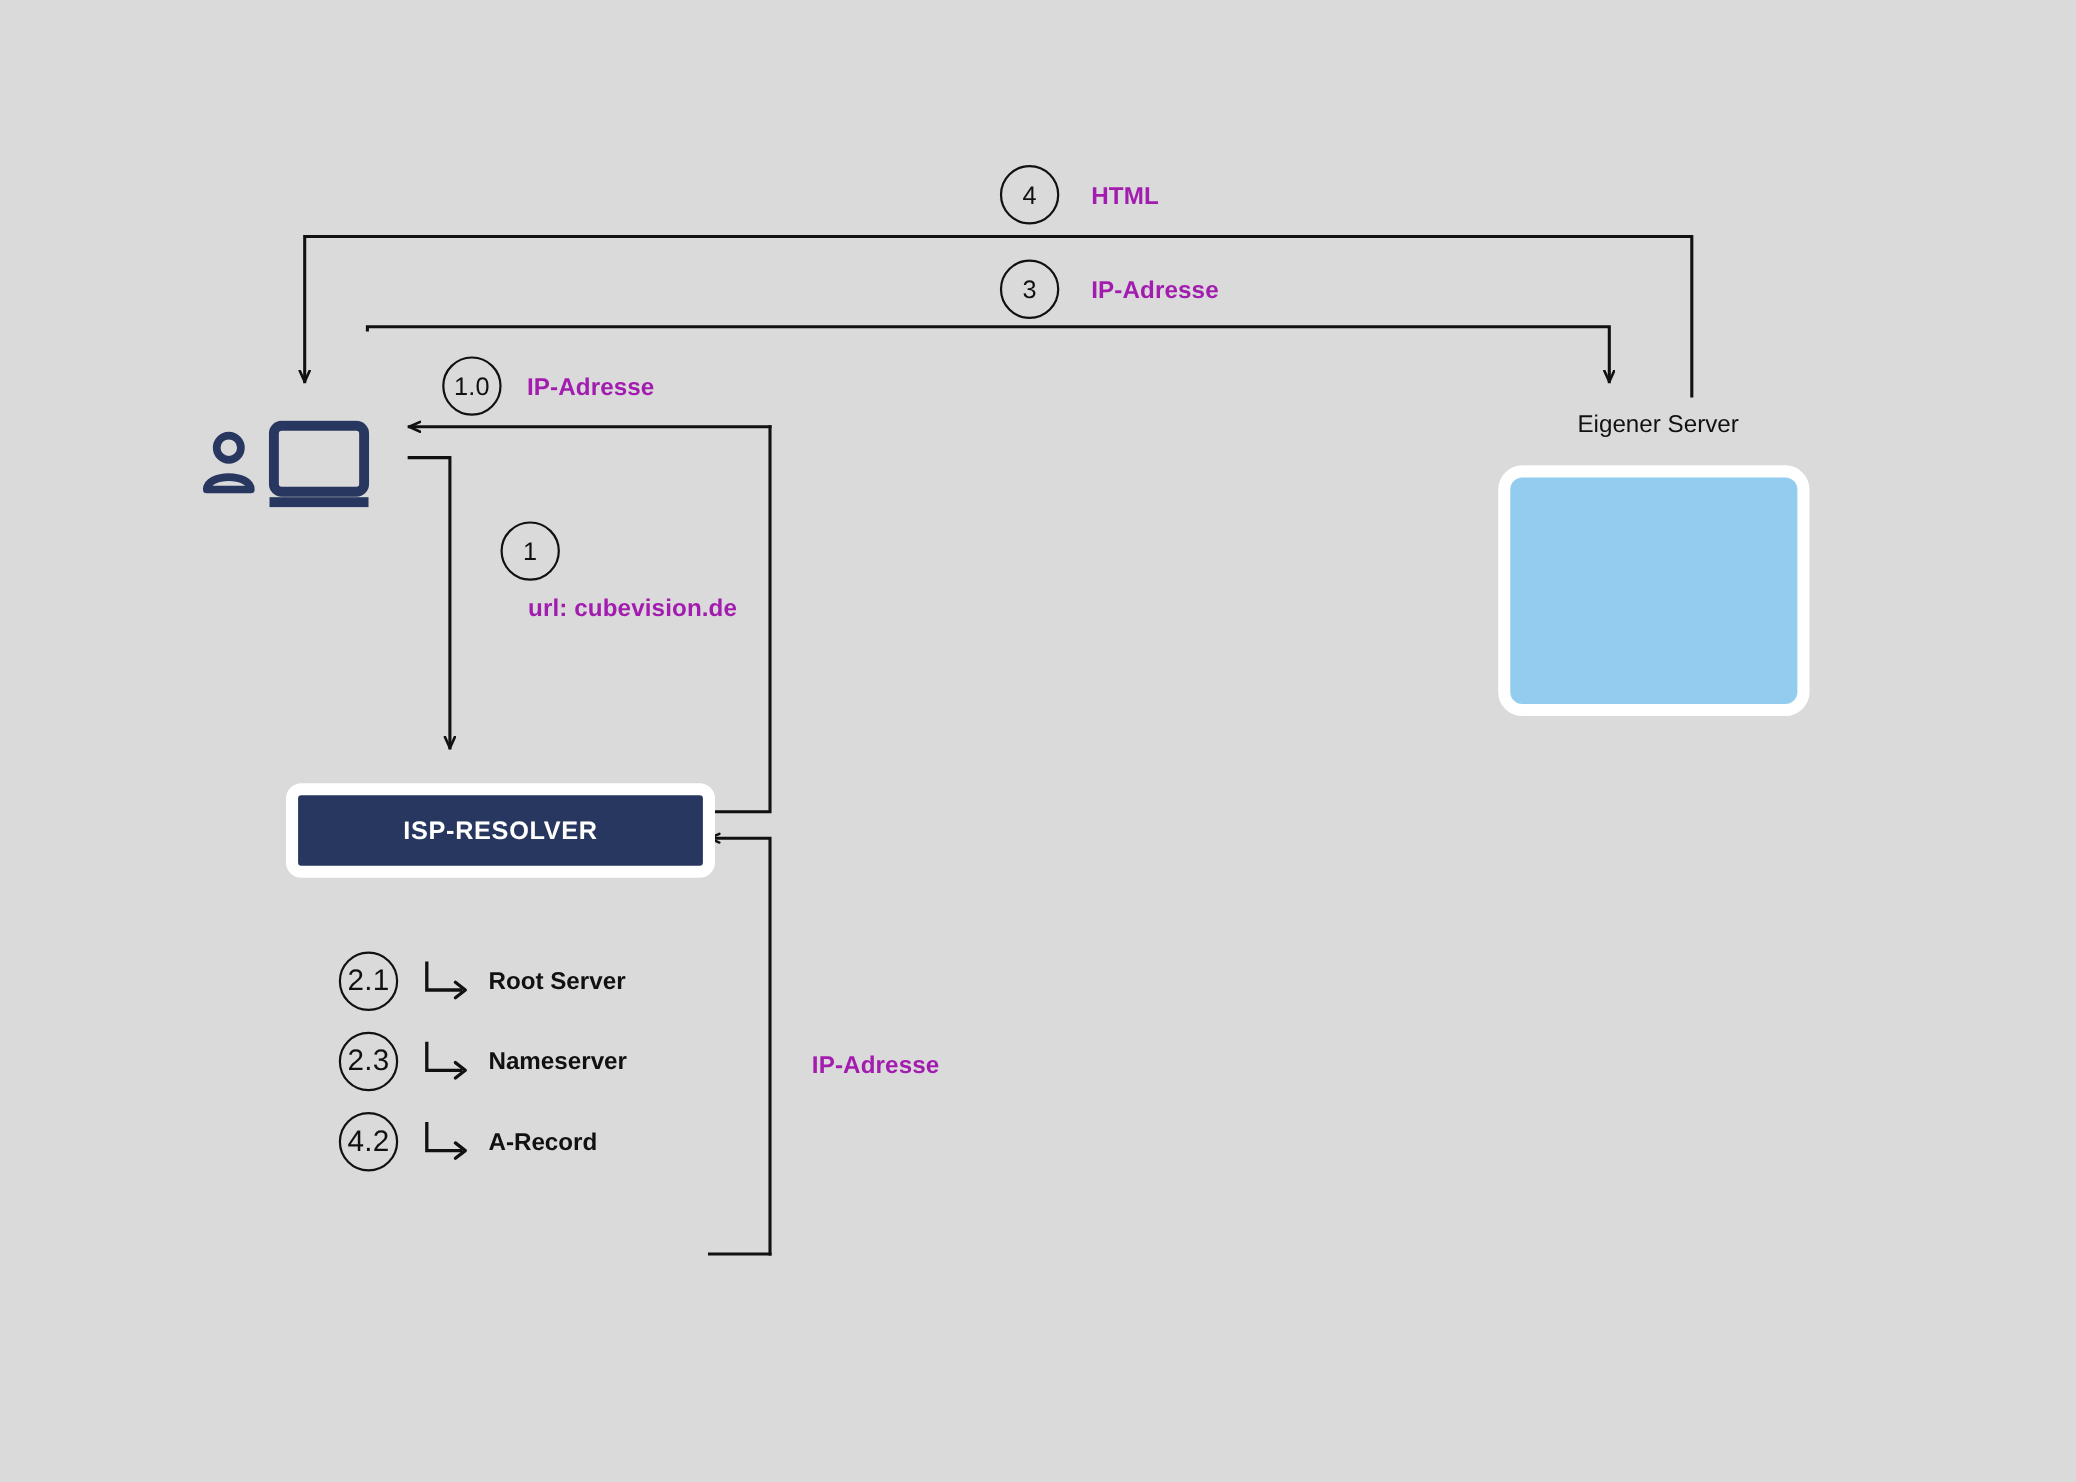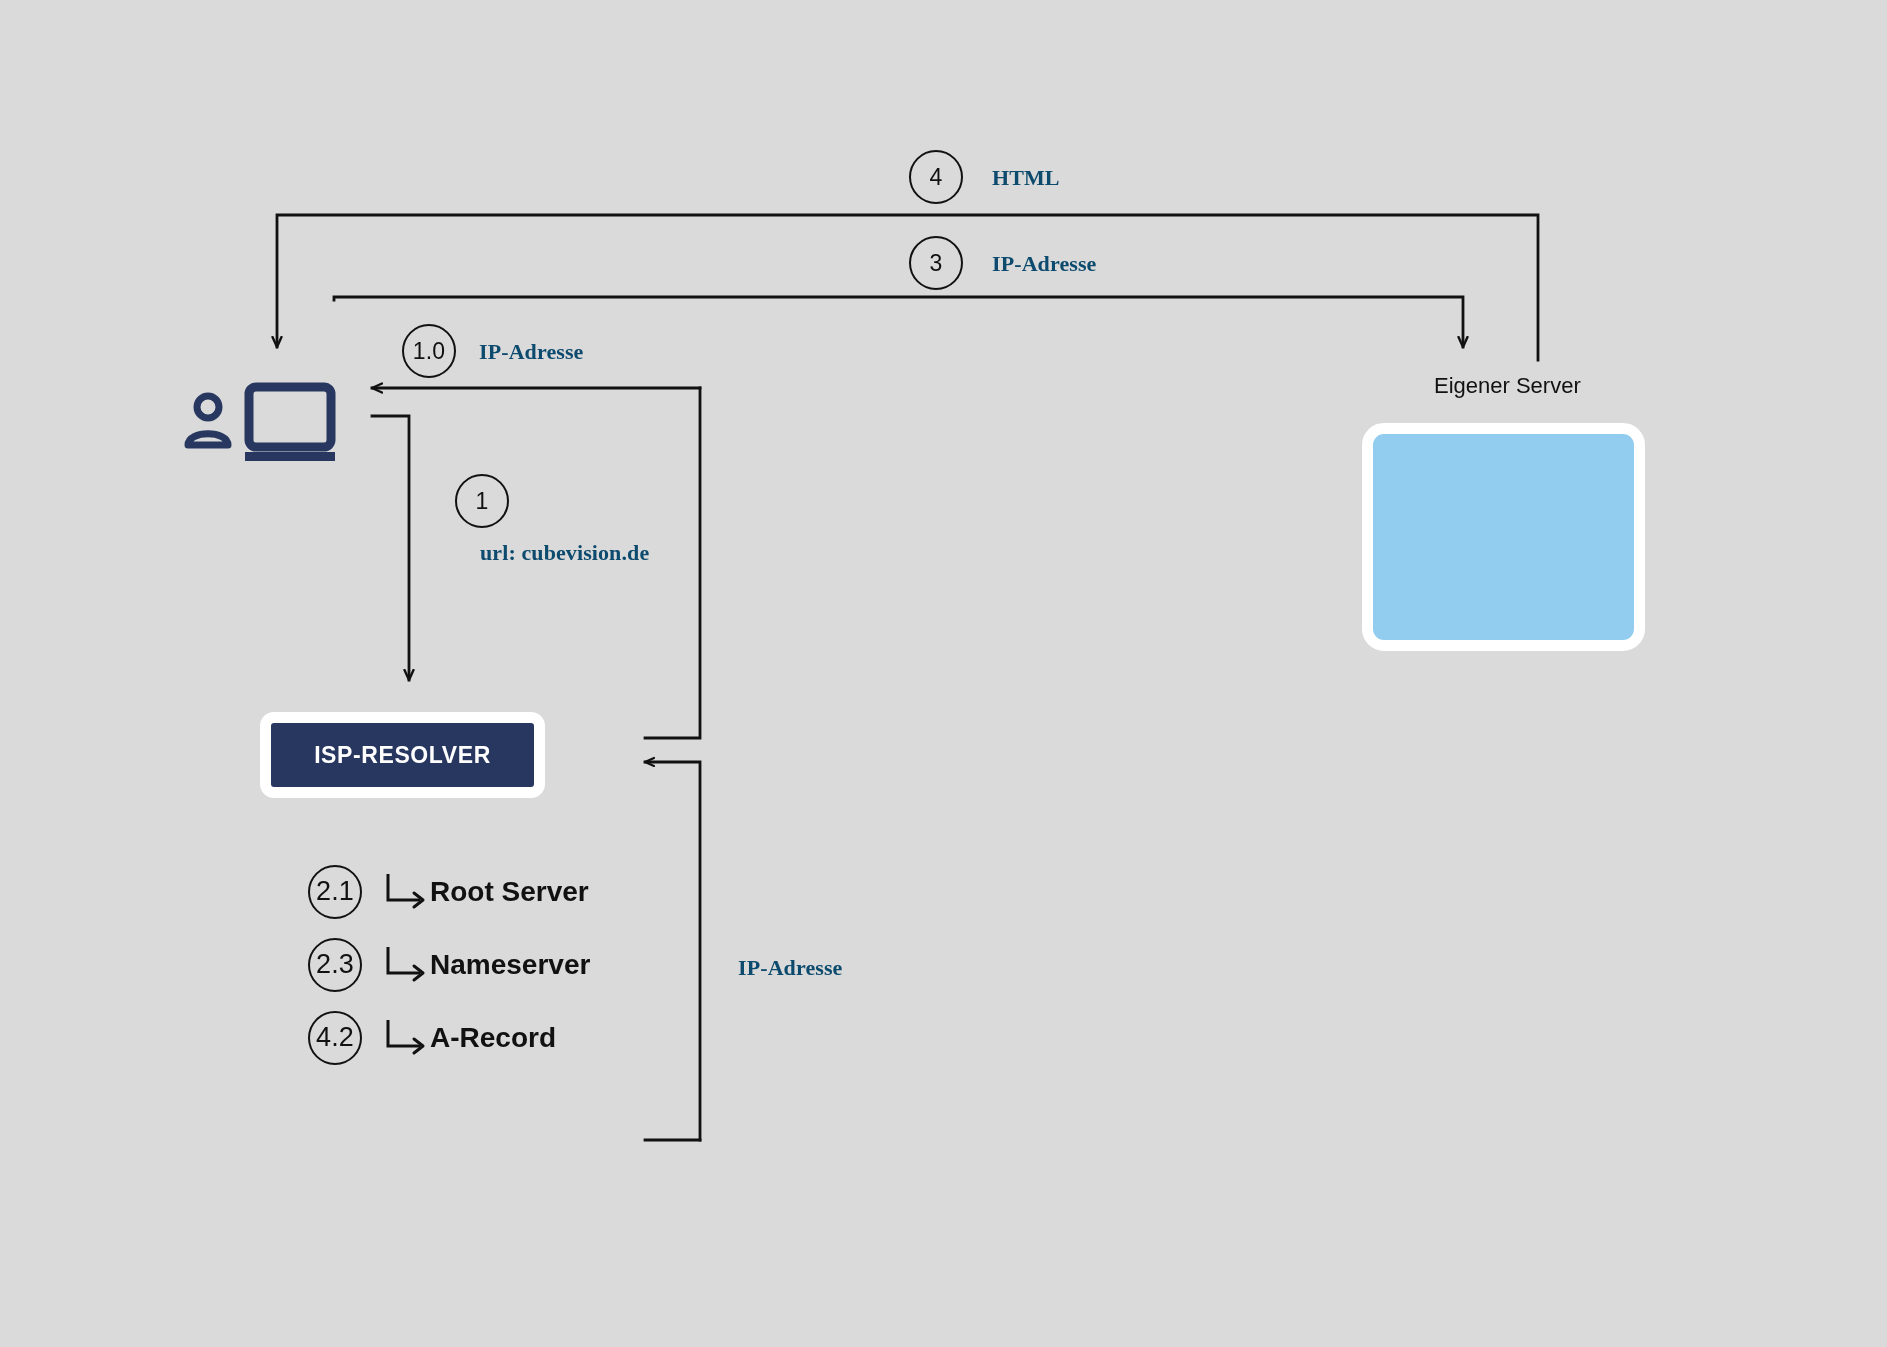--- a/index.html
+++ b/index.html
@@ -34,26 +34,25 @@
     color: #111111;
     font-size: 23px;
     display: flex;
     align-items: center;
     justify-content: center;
     box-sizing: border-box;
     letter-spacing: 0.2px;
   }
   .edge-label {
     position: absolute;
-    color: #0c4a6e;
+    color: #a21caf;
     font-size: 22px;
     font-weight: bold;
     white-space: nowrap;
     letter-spacing: 0.1px;
-    font-family: Liberation Serif, serif;
   }
   .plain-label {
     position: absolute;
     color: #111111;
     font-size: 22px;
     font-weight: bold;
     white-space: nowrap;
   }
   
   #client-icon {
@@ -61,21 +60,21 @@
     left: 183px;
     top: 382px;
     width: 170px;
     height: 80px;
   }
   
   #isp-resolver {
     position: absolute;
     left: 260px;
     top: 712px;
-    width: 285px;
+    width: 390px;
     height: 86px;
     background: #27375f;
     border: 11px solid #ffffff;
     border-radius: 14px;
     box-sizing: border-box;
     display: flex;
     align-items: center;
     justify-content: center;
   }
   #isp-resolver .node-text {
@@ -120,21 +119,22 @@
     flex: 0 0 auto;
     font-size: 27px;
   }
   .resolver-step .hook {
     flex: 0 0 auto;
     width: 46px;
     height: 40px;
     margin-left: 22px;
   }
   .resolver-step .step-text {
-    font-size: 28px;
+    margin-left: 14px;
+    font-size: 22px;
     font-weight: bold;
     color: #111111;
     white-space: nowrap;
   }
 </style>
 </head>
 <body>
 
 <div id="stage">
 

